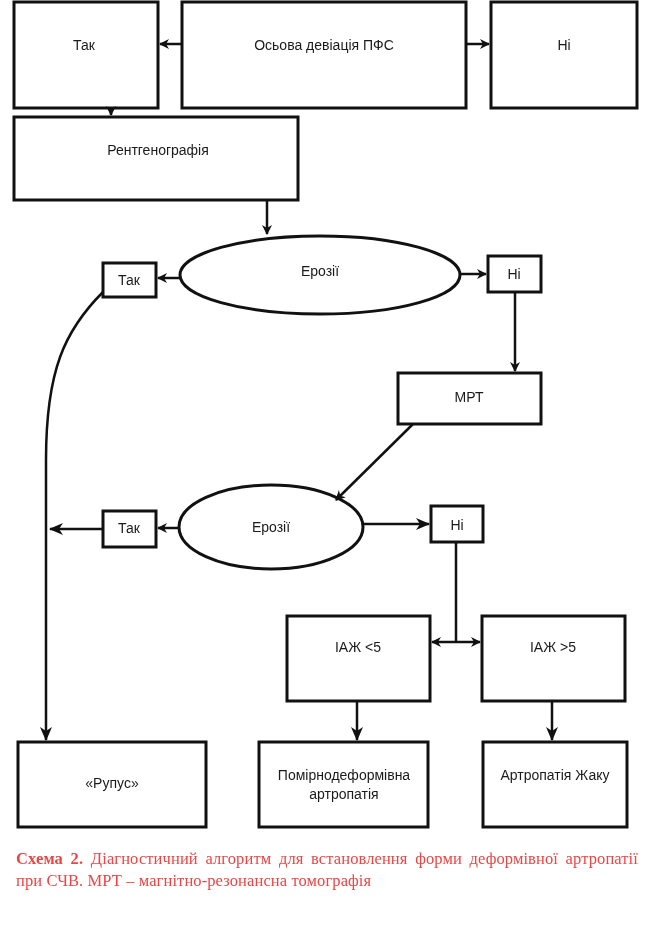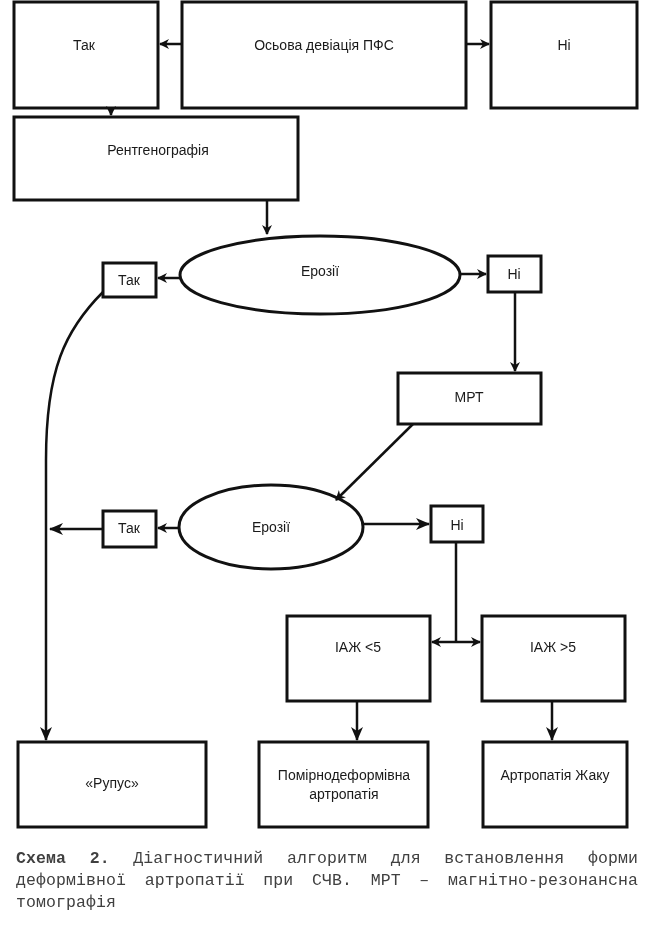--- a/index.html
+++ b/index.html
@@ -1,19 +1,19 @@
 <!DOCTYPE html>
 <html><head>
 <meta charset="utf-8">
 <style>
   html, body { margin: 0; padding: 0; background: #ffffff; }
   body { width: 648px; height: 937px; position: relative; overflow: hidden; font-family: "Liberation Sans", sans-serif; color: #1a1a1a; }
   #diagram { position: absolute; left: 0; top: 0; width: 648px; height: 840px; }
   .box-text { font-family: "Liberation Sans", sans-serif; font-size: 14px; fill: #1a1a1a; }
-  .caption { position: absolute; left: 16px; top: 848px; width: 622px; font-family: Liberation Mono, monospace; font-size: 16.5px; line-height: 22px; color: #404040; text-align: justify; letter-spacing: 0.1px; }
+  .caption { position: absolute; left: 16px; top: 848px; width: 622px; font-family: Liberation Serif, serif; font-size: 16.5px; line-height: 22px; color: #ef4444; text-align: justify; letter-spacing: 0.1px; }
   .caption b { font-weight: bold; }
 </style>
 </head>
 <body>
 
 <svg id="diagram" viewBox="0 0 648 840" xmlns="http://www.w3.org/2000/svg">
   <defs>
     <marker id="ah" markerWidth="10" markerHeight="10" refX="9" refY="5" orient="auto" markerUnits="userSpaceOnUse">
       <path d="M0,0 L10,5 L0,10 L3,5 Z" fill="#111"></path>
     </marker>

